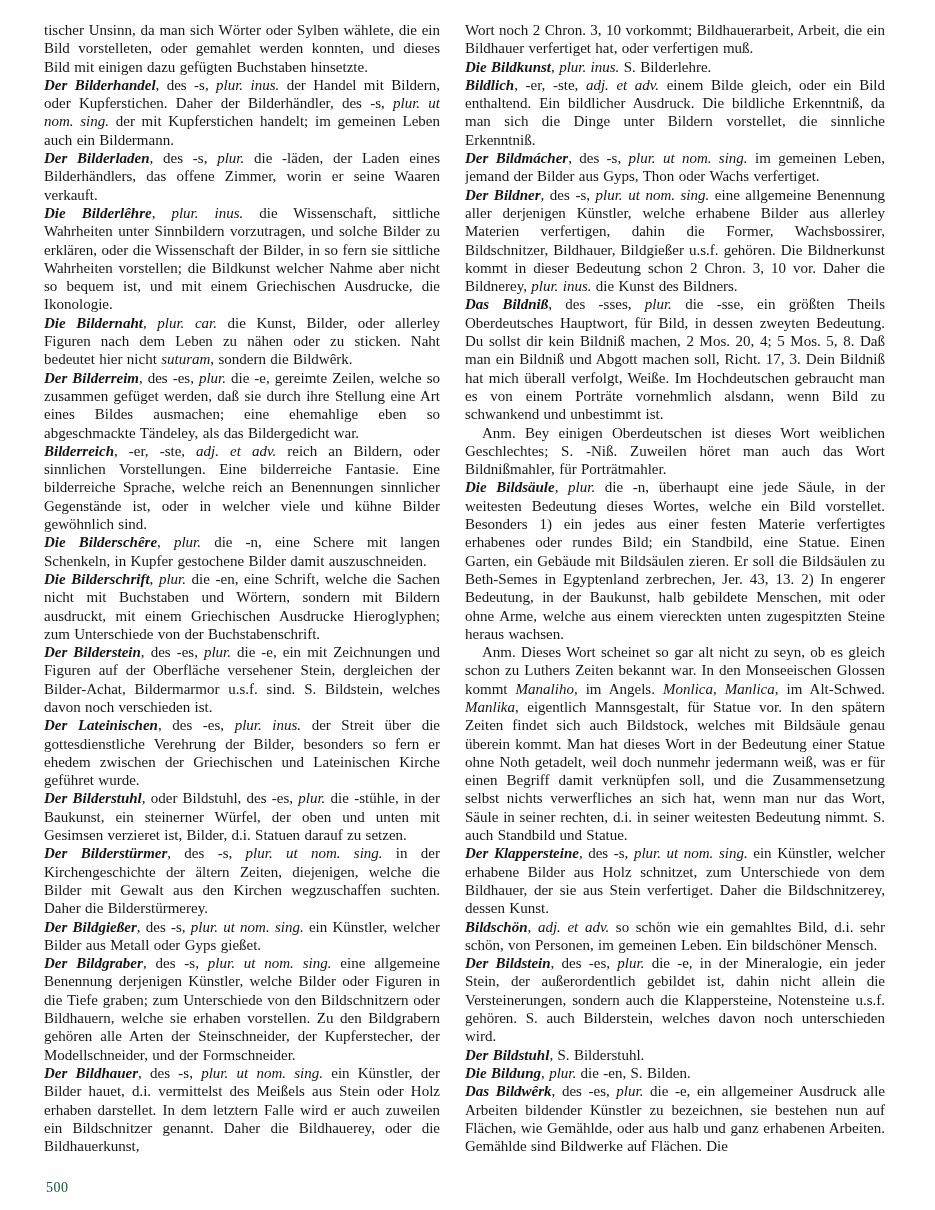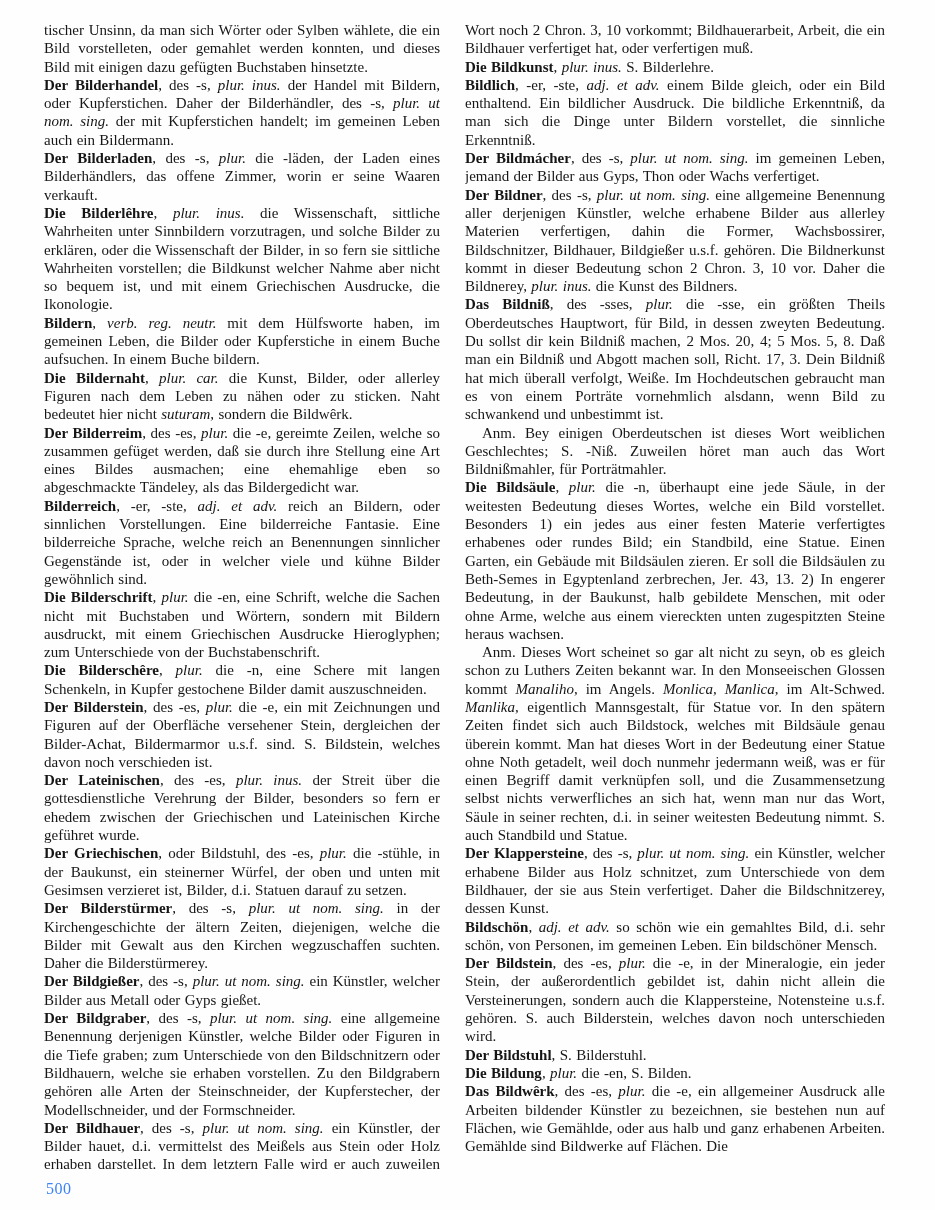--- a/index.html
+++ b/index.html
@@ -17,46 +17,45 @@
     height: 1150px; overflow: hidden;
     text-align: justify;
     font-size: 15px; line-height: 18.3px;
     hyphens: auto; -webkit-hyphens: auto;
     word-spacing: 0.6px;
   }
   .column.left  { width: 396px; }
   .column.right { width: 420px; }
   p.entry { margin: 0; text-indent: 0; }
   p.entry.indent { text-indent: 17px; }
-  .seg-b { font-weight: bold; }
+  .seg-b { font-weight: bold; font-style: italic; }
   .seg-i { font-style: italic; }
   .page-number {
     position: absolute; left: 30px; top: 1180px;
-    font-size: 16px; color: #3b82f6; letter-spacing: 0.5px;
+    font-size: 14px; color: #14532d; letter-spacing: 0.5px;
   }
 </style>
 </head>
 <body>
 
 <div class="page">
   <div class="columns">
     <div class="column left">
         <p class="entry"><span class="seg-n">tischer Unsinn, da man sich Wörter oder Sylben wählete, die ein Bild vorstelleten, oder gemahlet werden konnten, und dieses Bild mit einigen dazu gefügten Buchstaben hinsetzte.</span></p>
         <p class="entry"><span class="seg-b">Der Bilderhandel</span><span class="seg-n">, des -s, </span><span class="seg-i">plur. inus.</span><span class="seg-n"> der Handel mit Bildern, oder Kupferstichen. Daher der Bilderhändler, des -s, </span><span class="seg-i">plur. ut nom. sing.</span><span class="seg-n"> der mit Kupferstichen handelt; im gemeinen Leben auch ein Bildermann.</span></p>
         <p class="entry"><span class="seg-b">Der Bilderladen</span><span class="seg-n">, des -s, </span><span class="seg-i">plur.</span><span class="seg-n"> die -läden, der Laden eines Bilderhändlers, das offene Zimmer, worin er seine Waaren verkauft.</span></p>
         <p class="entry"><span class="seg-b">Die Bilderlêhre</span><span class="seg-n">, </span><span class="seg-i">plur. inus.</span><span class="seg-n"> die Wissenschaft, sittliche Wahrheiten unter Sinnbildern vorzutragen, und solche Bilder zu erklären, oder die Wissenschaft der Bilder, in so fern sie sittliche Wahrheiten vorstellen; die Bildkunst welcher Nahme aber nicht so bequem ist, und mit einem Griechischen Ausdrucke, die Ikonologie.</span></p>
-        <p class="entry"><span class="seg-b">Bildern</span><span class="seg-n">, </span><span class="seg-i">verb. reg. neutr.</span><span class="seg-n"> mit dem Hülfsworte haben, im gemeinen Leben, die Bilder oder Kupferstiche in einem Buche aufsuchen. In einem Buche bildern.</span></p>
         <p class="entry"><span class="seg-b">Die Bildernaht</span><span class="seg-n">, </span><span class="seg-i">plur. car.</span><span class="seg-n"> die Kunst, Bilder, oder allerley Figuren nach dem Leben zu nähen oder zu sticken. Naht bedeutet hier nicht </span><span class="seg-i">suturam</span><span class="seg-n">, sondern die Bildwêrk.</span></p>
         <p class="entry"><span class="seg-b">Der Bilderreim</span><span class="seg-n">, des -es, </span><span class="seg-i">plur.</span><span class="seg-n"> die -e, gereimte Zeilen, welche so zusammen gefüget werden, daß sie durch ihre Stellung eine Art eines Bildes ausmachen; eine ehemahlige eben so abgeschmackte Tändeley, als das Bildergedicht war.</span></p>
         <p class="entry"><span class="seg-b">Bilderreich</span><span class="seg-n">, -er, -ste, </span><span class="seg-i">adj. et adv.</span><span class="seg-n"> reich an Bildern, oder sinnlichen Vorstellungen. Eine bilderreiche Fantasie. Eine bilderreiche Sprache, welche reich an Benennungen sinnlicher Gegenstände ist, oder in welcher viele und kühne Bilder gewöhnlich sind.</span></p>
+        <p class="entry"><span class="seg-b">Die Bilderschêre</span><span class="seg-n">, </span><span class="seg-i">plur.</span><span class="seg-n"> die -n, eine Schere mit langen Schenkeln, in Kupfer gestochene Bilder damit auszuschneiden.</span></p>
         <p class="entry"><span class="seg-b">Die Bilderschrift</span><span class="seg-n">, </span><span class="seg-i">plur.</span><span class="seg-n"> die -en, eine Schrift, welche die Sachen nicht mit Buchstaben und Wörtern, sondern mit Bildern ausdruckt, mit einem Griechischen Ausdrucke Hieroglyphen; zum Unterschiede von der Buchstabenschrift.</span></p>
-        <p class="entry"><span class="seg-b">Die Bilderschêre</span><span class="seg-n">, </span><span class="seg-i">plur.</span><span class="seg-n"> die -n, eine Schere mit langen Schenkeln, in Kupfer gestochene Bilder damit auszuschneiden.</span></p>
         <p class="entry"><span class="seg-b">Der Bilderstein</span><span class="seg-n">, des -es, </span><span class="seg-i">plur.</span><span class="seg-n"> die -e, ein mit Zeichnungen und Figuren auf der Oberfläche versehener Stein, dergleichen der Bilder-Achat, Bildermarmor u.s.f. sind. S. Bildstein, welches davon noch verschieden ist.</span></p>
         <p class="entry"><span class="seg-b">Der Lateinischen</span><span class="seg-n">, des -es, </span><span class="seg-i">plur. inus.</span><span class="seg-n"> der Streit über die gottesdienstliche Verehrung der Bilder, besonders so fern er ehedem zwischen der Griechischen und Lateinischen Kirche geführet wurde.</span></p>
-        <p class="entry"><span class="seg-b">Der Griechischen</span><span class="seg-n">, oder Bildstuhl, des -es, </span><span class="seg-i">plur.</span><span class="seg-n"> die -stühle, in der Baukunst, ein steinerner Würfel, der oben und unten mit Gesimsen verzieret ist, Bilder, d.i. Statuen darauf zu setzen.</span></p>
+        <p class="entry"><span class="seg-b">Der Bilderstuhl</span><span class="seg-n">, oder Bildstuhl, des -es, </span><span class="seg-i">plur.</span><span class="seg-n"> die -stühle, in der Baukunst, ein steinerner Würfel, der oben und unten mit Gesimsen verzieret ist, Bilder, d.i. Statuen darauf zu setzen.</span></p>
         <p class="entry"><span class="seg-b">Der Bilderstürmer</span><span class="seg-n">, des -s, </span><span class="seg-i">plur. ut nom. sing.</span><span class="seg-n"> in der Kirchengeschichte der ältern Zeiten, diejenigen, welche die Bilder mit Gewalt aus den Kirchen wegzuschaffen suchten. Daher die Bilderstürmerey.</span></p>
         <p class="entry"><span class="seg-b">Der Bildgießer</span><span class="seg-n">, des -s, </span><span class="seg-i">plur. ut nom. sing.</span><span class="seg-n"> ein Künstler, welcher Bilder aus Metall oder Gyps gießet.</span></p>
         <p class="entry"><span class="seg-b">Der Bildgraber</span><span class="seg-n">, des -s, </span><span class="seg-i">plur. ut nom. sing.</span><span class="seg-n"> eine allgemeine Benennung derjenigen Künstler, welche Bilder oder Figuren in die Tiefe graben; zum Unterschiede von den Bildschnitzern oder Bildhauern, welche sie erhaben vorstellen. Zu den Bildgrabern gehören alle Arten der Steinschneider, der Kupferstecher, der Modellschneider, und der Formschneider.</span></p>
         <p class="entry"><span class="seg-b">Der Bildhauer</span><span class="seg-n">, des -s, </span><span class="seg-i">plur. ut nom. sing.</span><span class="seg-n"> ein Künstler, der Bilder hauet, d.i. vermittelst des Meißels aus Stein oder Holz erhaben darstellet. In dem letztern Falle wird er auch zuweilen ein Bildschnitzer genannt. Daher die Bildhauerey, oder die Bildhauerkunst, </span></p>
       </div>
     <div class="column right">
         <p class="entry"><span class="seg-n">Wort noch 2 Chron. 3, 10 vorkommt; Bildhauerarbeit, Arbeit, die ein Bildhauer verfertiget hat, oder verfertigen muß.</span></p>
         <p class="entry"><span class="seg-b">Die Bildkunst</span><span class="seg-n">, </span><span class="seg-i">plur. inus.</span><span class="seg-n"> S. Bilderlehre.</span></p>
         <p class="entry"><span class="seg-b">Bildlich</span><span class="seg-n">, -er, -ste, </span><span class="seg-i">adj. et adv.</span><span class="seg-n"> einem Bilde gleich, oder ein Bild enthaltend. Ein bildlicher Ausdruck. Die bildliche Erkenntniß, da man sich die Dinge unter Bildern vorstellet, die sinnliche Erkenntniß.</span></p>
         <p class="entry"><span class="seg-b">Der Bildmácher</span><span class="seg-n">, des -s, </span><span class="seg-i">plur. ut nom. sing.</span><span class="seg-n"> im gemeinen Leben, jemand der Bilder aus Gyps, Thon oder Wachs verfertiget.</span></p>

